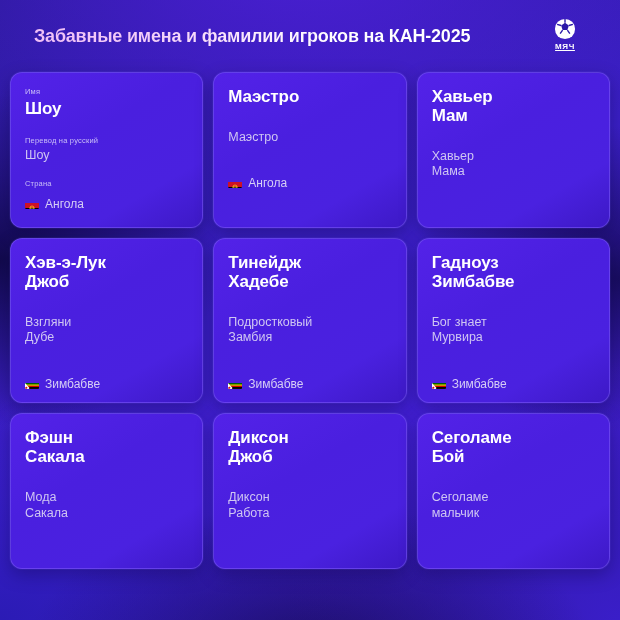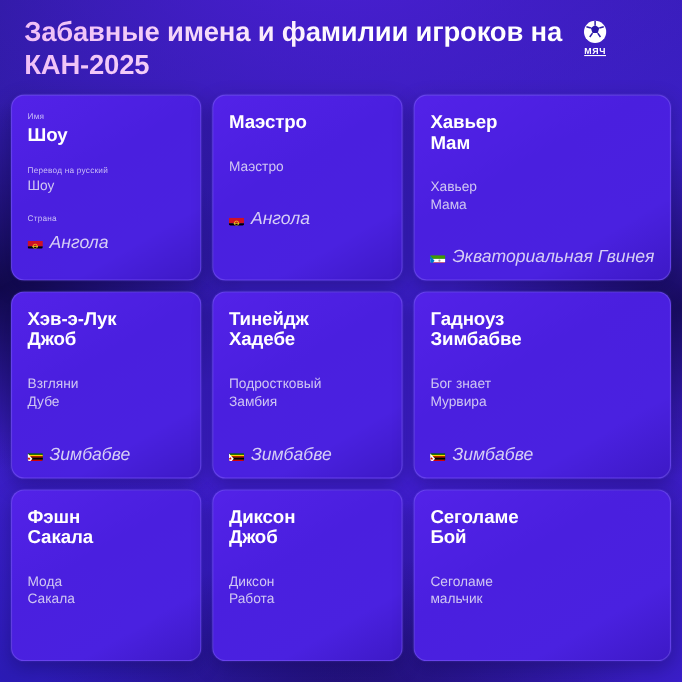--- a/index.html
+++ b/index.html
@@ -22,21 +22,21 @@
     content:"";position:absolute;inset:0;pointer-events:none;
     background:
       radial-gradient(60% 45% at 0% 42%, rgba(11,6,58,0.85) 0%, rgba(11,6,58,0) 60%),
       radial-gradient(55% 40% at 100% 45%, rgba(11,6,58,0.75) 0%, rgba(11,6,58,0) 62%),
       radial-gradient(70% 35% at 50% 104%, rgba(12,7,60,0.55) 0%, rgba(12,7,60,0) 65%);
   }
 
   
   .header{position:relative;z-index:3;padding:14px 18px 0 22px;display:flex;align-items:flex-start;}
   .title{
-    flex:1;margin:0;font-size:25px;line-height:1.2;font-weight:800;letter-spacing:-0.2px;
+    flex:1;margin:12px;font-size:18px;line-height:1.2;font-weight:800;letter-spacing:-0.2px;
     background:linear-gradient(96deg,#f0bff7 0%,#f3cdf8 22%,#ffffff 60%,#ffffff 100%);
     -webkit-background-clip:text;background-clip:text;color:transparent;
     max-width:500px;
     text-decoration:underline;
   }
   .logo{width:38px;display:flex;flex-direction:column;align-items:center;margin-top:4px;}
   .logo .ball{width:22px;height:22px;}
   .logo .brand{font-size:8px;font-weight:700;color:#ffffff;letter-spacing:0.6px;margin-top:2px;text-decoration:underline;}
 
   
@@ -57,21 +57,21 @@
     font-size:7.5px;color:#c9bdf7;letter-spacing:0.2px;margin:0 0 3px 0;font-weight:400;
   }
   .name{
     font-size:17px;font-weight:800;color:#ffffff;line-height:1.12;margin:0;letter-spacing:-0.1px;
     white-space:pre-line;
   }
   .trans{
     font-size:12.5px;color:#cfc6f2;line-height:1.25;margin:0;white-space:pre-line;font-weight:400;
   }
   .country{display:flex;align-items:center;gap:6px;margin-top:10px;}
-  .country .cname{font-size:16px;color:#d6cef5;line-height:1;white-space:nowrap;font-style:italic;}
+  .country .cname{font-size:12px;color:#d6cef5;line-height:1;white-space:nowrap;}
   .flag{width:14px;height:10px;border-radius:1.5px;flex:0 0 auto;display:block;overflow:hidden;}
 
   
   .labeled .row{display:block;}
   .labeled .gapA{height:18px;}
   .labeled .gapB{height:16px;}
   .plain .gapA{height:24px;}
   .plain .gapB{height:22px;}
 </style>
 </head>
@@ -140,32 +140,20 @@
       </div>
     </div>
 
     <div class="card plain">
       <p class="name">Хавьер
 Мам</p>
       <div class="gapA"></div>
       <p class="trans">Хавьер
 Мама</p>
       <div class="gapB"></div>
-      <div class="country">
-        <span class="flag">
-          <svg viewBox="0 0 28 20" width="14" height="10">
-              <rect width="28" height="6.7" fill="#3e9a00"></rect>
-              <rect y="6.7" width="28" height="6.6" fill="#ffffff"></rect>
-              <rect y="13.3" width="28" height="6.7" fill="#e32118"></rect>
-              <path d="M0 0 L8 10 L0 20 Z" fill="#0073ce"></path>
-              <circle cx="17" cy="10" r="2" fill="#a0a0a0"></circle>
-            </svg>
-        </span>
-        <span class="cname">Экваториальная Гвинея</span>
-      </div>
     </div>
 
     <div class="card plain">
       <p class="name">Хэв-э-Лук
 Джоб</p>
       <div class="gapA"></div>
       <p class="trans">Взгляни
 Дубе</p>
       <div class="gapB"></div>
       <div class="country">

